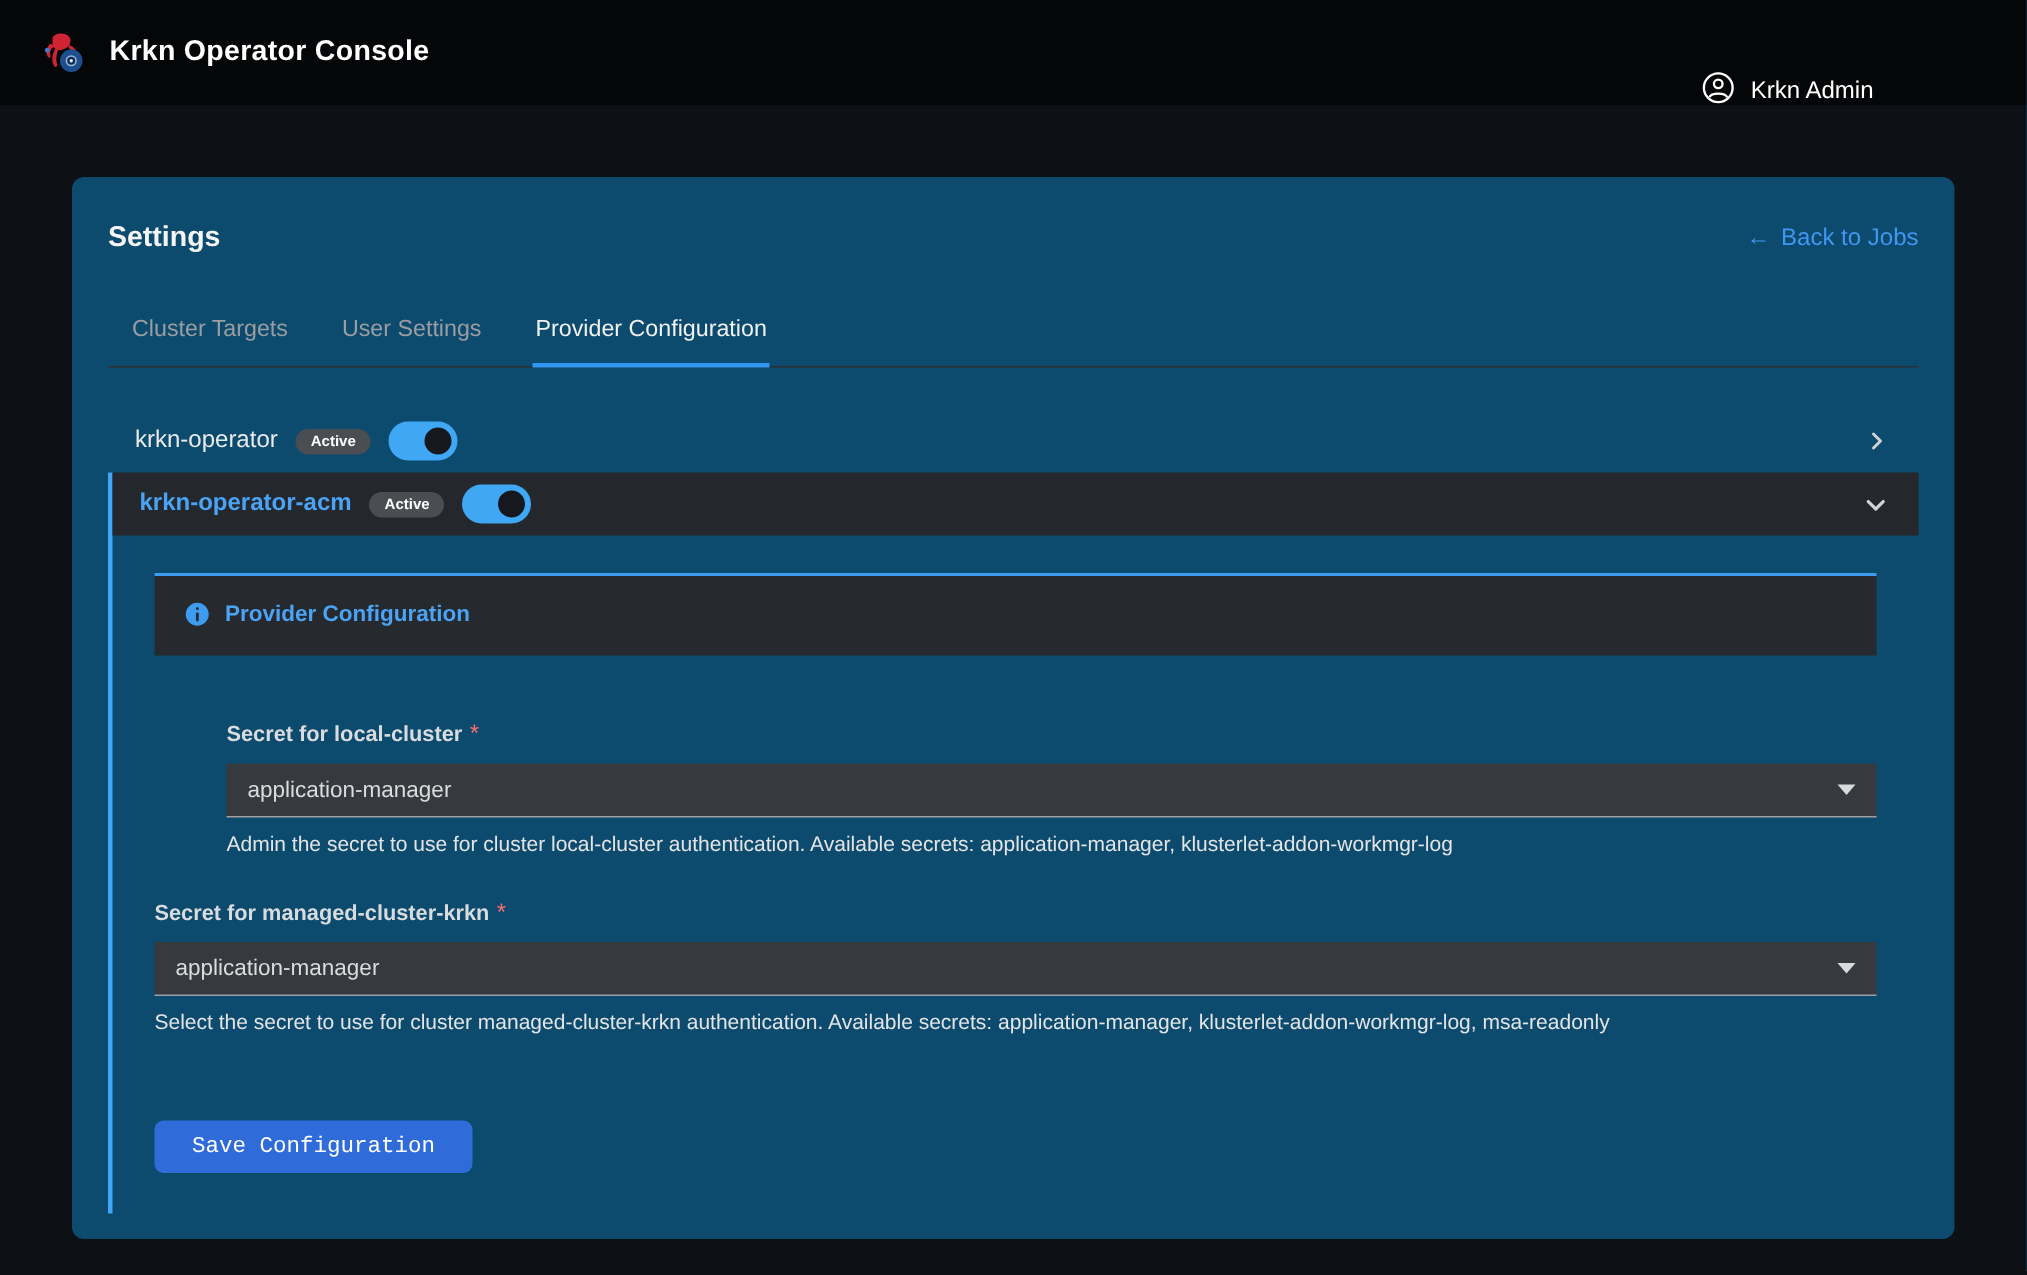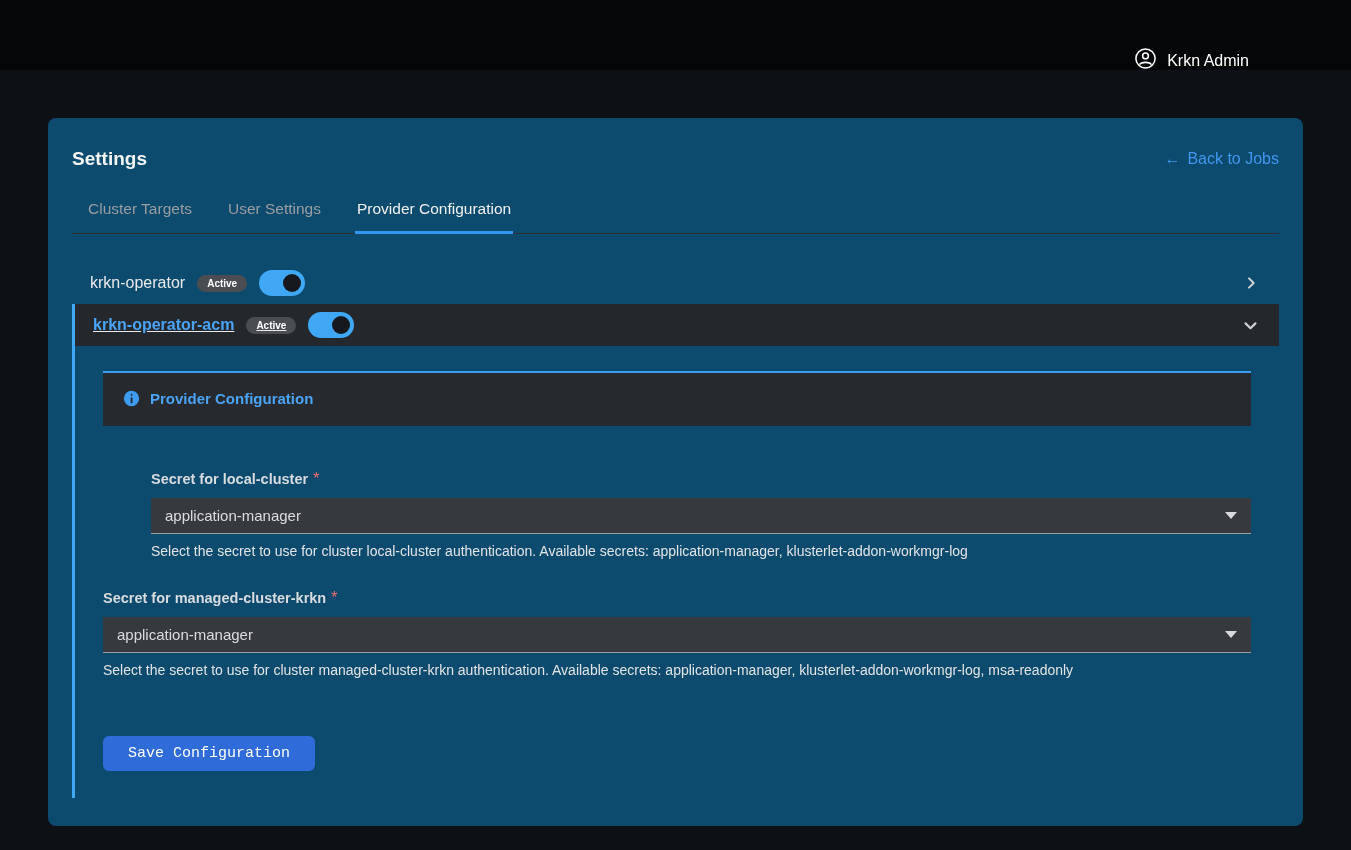--- a/index.html
+++ b/index.html
@@ -30,42 +30,42 @@
     margin:48px auto 0 48px;
     background:#0c4a6e; border-radius:8px;
     padding:30px 24px 0 24px;
   }
   .card-head { display:flex; justify-content:space-between; align-items:center; padding:0 0 0 0; }
   .page-title { font-size:19px; font-weight:bold; color:#f4f5f5; margin-left:0; }
   .back-link { font-size:16px; color:#4196f0; text-decoration:none; display:flex; gap:7px; align-items:center; cursor:pointer; }
 
   
   .tabs {
-    display:flex; gap:32px; margin-top:30px;
+    display:flex; gap:32px; margin-top:41px;
     border-bottom:1px solid #2c2f34; padding-left:14px;
   }
   .tab {
     font-size:15.5px; color:#9a9da1; padding:0 2px 15px 2px;
     cursor:pointer; position:relative;
   }
   .tab.active { color:#f0f1f2; }
   .tab.active::after {
     content:""; position:absolute; left:0; right:0; bottom:-1px;
     height:3px; background:#2f96f2;
   }
 
   
   .providers { margin-top:28px; }
   .prow {
     height:42px; display:flex; align-items:center;
     padding:0 20px 0 18px; cursor:pointer;
   }
   .prow-name { font-size:16px; color:#e9eaeb; }
   .acm-wrap { border-left:3px solid #3fa7f4; }
-  .acm-wrap .prow { background:#24282d;text-decoration:underline; }
+  .acm-wrap .prow { background:#24282d; }
   .acm-wrap .prow .prow-name { color:#4aa3f5; font-weight:bold; }
   .badge {
     margin-left:12px; background:#4a4e53; color:#ffffff;
     font-size:10px; font-weight:bold; padding:3px 10px; border-radius:10px;
   }
   .toggle {
     margin-left:12px; width:46px; height:26px; border-radius:13px;
     background:#3fa7f4; position:relative; cursor:pointer; flex:none;
   }
   .toggle .knob {
@@ -107,20 +107,35 @@
     margin-top:58px; background:#2f6cd9; color:#ffffff;
     border:0; border-radius:6px; font-size:15px;
     padding:9px 25px; cursor:pointer;
     font-family:Liberation Mono, monospace;
   }
 </style>
 </head>
 <body>
 
 <header class="topbar">
+  <div class="brand">
+    <span style="display:flex;">
+      <svg width="36" height="36" viewBox="0 0 36 36">
+        <path d="M10 9 C10 4 22 4 22 10 C22 13 20 15 17 16 C14 17 11 16 10 13 Z" fill="#cf2433"></path>
+        <path d="M9 12 C6 14 5 18 7 21 C8 22 9 21 8.5 19.5 C8 17 9.5 15 11 14 Z" fill="#cf2433"></path>
+        <path d="M12 15 C10 19 9 23 11 27 C12 28.5 13.5 27.5 13 25.5 C12 22 13 18 14 16 Z" fill="#cf2433"></path>
+        <path d="M21 13 C24 14 26 16 26 19 C26 20.5 24.5 20.5 24 19 C23.5 17 22 15.5 20.5 15 Z" fill="#cf2433"></path>
+        <circle cx="6.5" cy="16.5" r="1.6" fill="#4a76c8"></circle>
+        <circle cx="22.5" cy="23.5" r="7.5" fill="#1d4f8f"></circle>
+        <circle cx="22.5" cy="23.5" r="3.2" fill="#0d2d55" stroke="#9db8dd" stroke-width="1"></circle>
+        <circle cx="22.5" cy="23.5" r="1.1" fill="#e8eef7"></circle>
+      </svg>
+    </span>
+    <span class="brand-title">Krkn Operator Console</span>
+  </div>
   <div class="user-chip">
     <span style="display:flex;">
       <svg width="23" height="23" viewBox="0 0 24 24" fill="none" stroke="#ffffff" stroke-width="1.6">
         <circle cx="12" cy="12" r="10"></circle>
         <circle cx="12" cy="9.3" r="3"></circle>
         <path d="M5.8 18.6 C7.2 15.2 16.8 15.2 18.2 18.6"></path>
       </svg>
     </span>
     <span class="user-name">Krkn Admin</span>
   </div>
@@ -190,21 +205,21 @@
 
         
         <div class="field field-1">
           <div>
             <span class="field-label">Secret for local-cluster</span><span class="req">*</span>
           </div>
           <div class="select">
             <span class="select-value">application-manager</span>
             <span class="caret"></span>
           </div>
-          <div class="helper">Select the secret to use for cluster local-cluster authentication. Available secrets: application-manager, klusterlet-addon-workmgr-log</div>
+          <div class="helper">Admin the secret to use for cluster local-cluster authentication. Available secrets: application-manager, klusterlet-addon-workmgr-log</div>
         </div>
 
         
         <div class="field field-2">
           <div>
             <span class="field-label">Secret for managed-cluster-krkn</span><span class="req">*</span>
           </div>
           <div class="select">
             <span class="select-value">application-manager</span>
             <span class="caret"></span>

